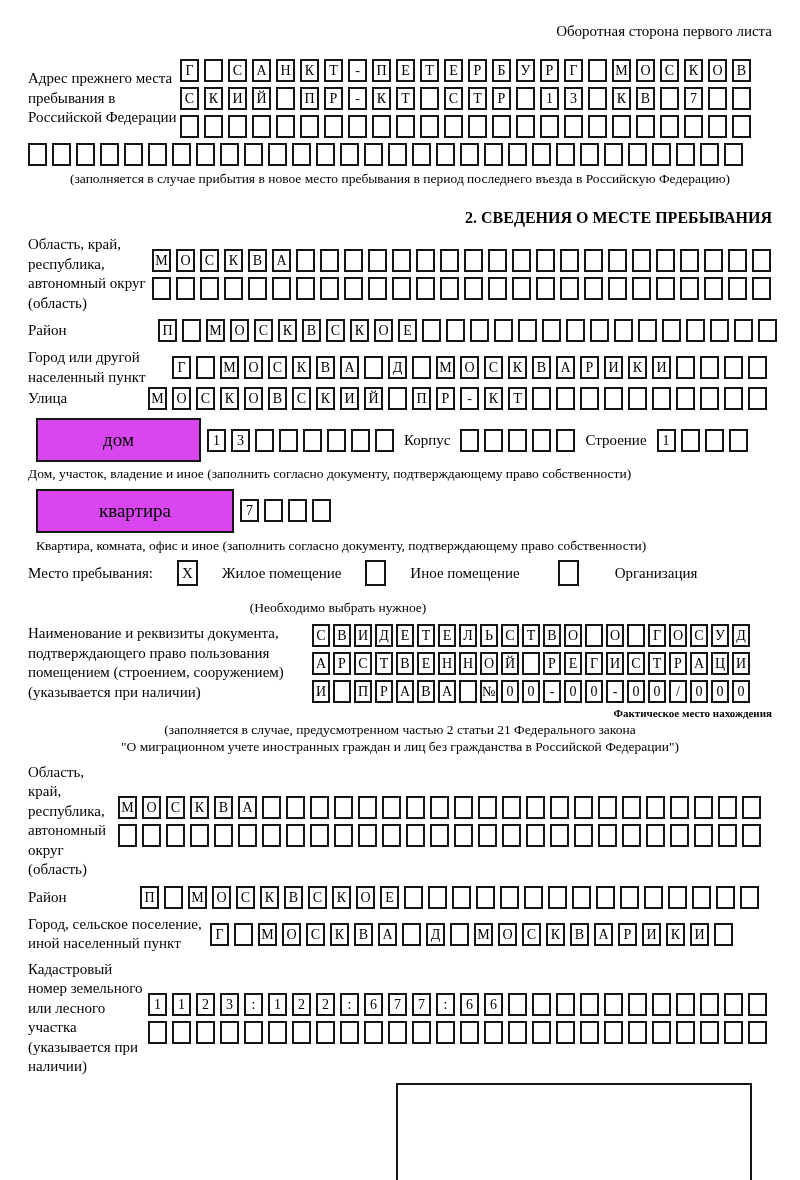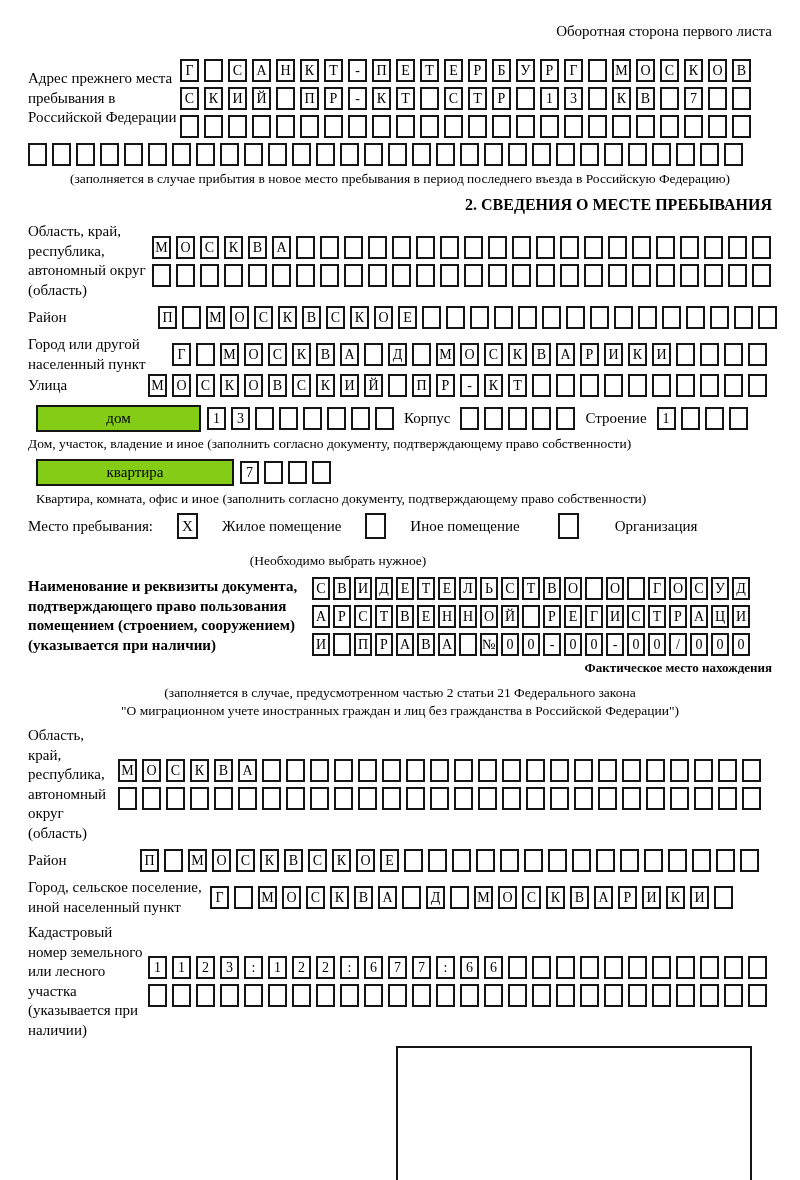--- a/index.html
+++ b/index.html
@@ -16,22 +16,22 @@
   .cells{display:flex;gap:5px;}
   .cells.tight{gap:3px;}
   .cell{
     flex:none;width:19px;height:23px;box-sizing:border-box;
     border:2px solid #151515;display:flex;align-items:center;justify-content:center;
     font-size:14px;background:#fff;
   }
   .cells.tight .cell{width:18px;}
   .cell.cb{width:21px;height:26px;font-size:15px;}
   .lblbox{
-    flex:none;box-sizing:border-box;border:2px solid #151515;height:27px;
-    display:flex;align-items:center;justify-content:center;font-size:15px;background:#84cc16;
+    flex:none;box-sizing:border-box;border:2px solid #151515;height:44px;
+    display:flex;align-items:center;justify-content:center;font-size:19px;background:#d946ef;
   }
   .caption{font-size:13.5px;line-height:1.3;}
   .caption.center{text-align:center;}
   .h-bold{font-weight:bold;text-align:right;}
   .inlinerow{display:flex;align-items:center;}
   .stamp-box{box-sizing:border-box;border:2px solid #151515;background:#fff;}
 </style>
 </head>
 <body>
 
@@ -147,21 +147,21 @@
       <span class="cell"></span>
       <span class="cell"></span>
       <span class="cell"></span>
       <span class="cell"></span>
       <span class="cell"></span>
       <span class="cell"></span>
       <span class="cell"></span>
       <span class="cell"></span>
       <span class="cell"></span>
     </div>
-  <div class="caption center" style="margin-bottom:8px;">(заполняется в случае прибытия в новое место пребывания в период последнего въезда в Российскую Федерацию)</div>
+  <div class="caption center" style="margin-bottom:21px;">(заполняется в случае прибытия в новое место пребывания в период последнего въезда в Российскую Федерацию)</div>
 
   <div class="h-bold" style="font-size:16px;margin-bottom:7px;">2. СВЕДЕНИЯ О МЕСТЕ ПРЕБЫВАНИЯ</div>
 
   <div class="field" style="margin-bottom:6px;">
     <div class="flabel" style="width:124px;">Область, край, республика, автономный округ (область)</div>
     <div class="rows">
       <div class="cells">
           <span class="cell">М</span>
           <span class="cell">О</span>
           <span class="cell">С</span>
@@ -361,21 +361,21 @@
     <span class="cell cb">X</span>
     <span>Жилое помещение</span>
     <span class="cell cb"></span>
     <span>Иное помещение</span>
     <span class="cell cb" style="margin-left:14px;"></span>
     <span style="margin-left:12px;">Организация</span>
   </div>
   <div class="caption" style="margin-left:160px;width:300px;text-align:center;margin-bottom:7px;">(Необходимо выбрать нужное)</div>
 
   <div class="field" style="margin-bottom:2px;">
-    <div class="flabel" style="width:284px;font-weight:bold;">Наименование и реквизиты документа, подтверждающего право пользования помещением (строением, сооружением) (указывается при наличии)</div>
+    <div class="flabel" style="width:284px;">Наименование и реквизиты документа, подтверждающего право пользования помещением (строением, сооружением) (указывается при наличии)</div>
     <div class="rows">
       <div class="cells tight">
           <span class="cell">С</span>
           <span class="cell">В</span>
           <span class="cell">И</span>
           <span class="cell">Д</span>
           <span class="cell">Е</span>
           <span class="cell">Т</span>
           <span class="cell">Е</span>
           <span class="cell">Л</span>
@@ -435,21 +435,21 @@
           <span class="cell">0</span>
           <span class="cell">0</span>
           <span class="cell">/</span>
           <span class="cell">0</span>
           <span class="cell">0</span>
           <span class="cell">0</span>
         </div>
     </div>
   </div>
 
-  <div class="h-bold" style="font-size:13px;margin-top:4px;margin-bottom:8px;">Фактическое место нахождения</div>
+  <div class="h-bold" style="font-size:11px;margin-top:4px;margin-bottom:0;">Фактическое место нахождения</div>
   <div class="caption center">(заполняется в случае, предусмотренном частью 2 статьи 21 Федерального закона</div>
   <div class="caption center" style="margin-bottom:7px;">"О миграционном учете иностранных граждан и лиц без гражданства в Российской Федерации")</div>
 
   <div class="field" style="margin-bottom:6px;">
     <div class="flabel" style="width:90px;">Область, край, республика, автономный округ (область)</div>
     <div class="rows">
       <div class="cells">
           <span class="cell">М</span>
           <span class="cell">О</span>
           <span class="cell">С</span>

